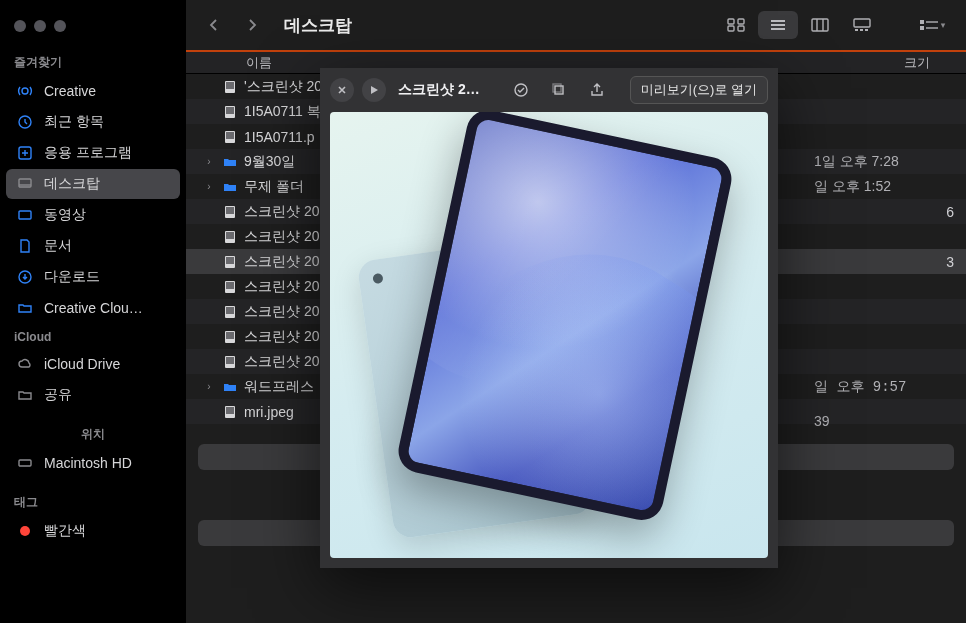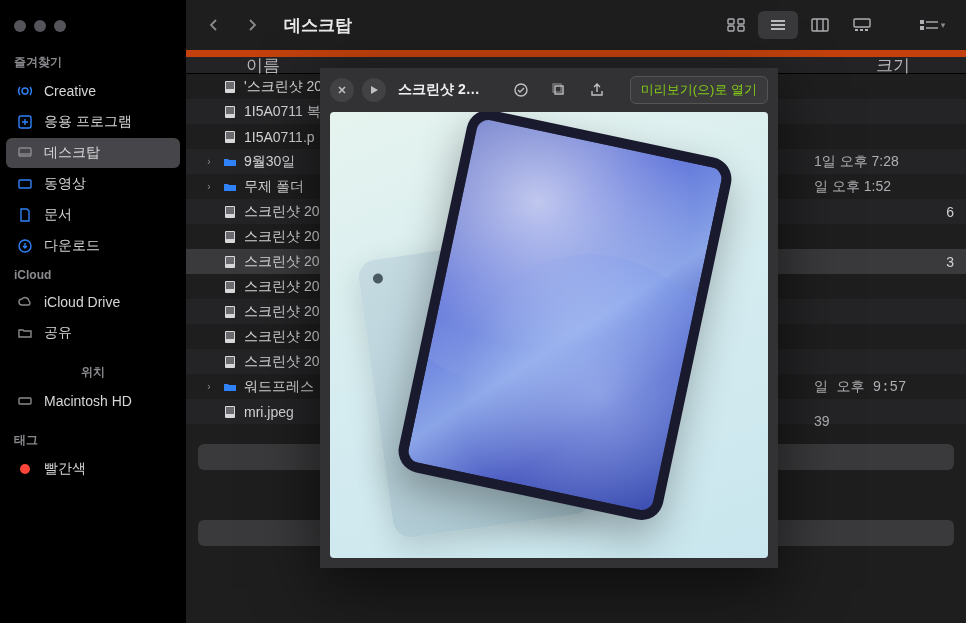--- a/index.html
+++ b/index.html
@@ -85,30 +85,30 @@
       border-radius: 6px;
       display: inline-flex; align-items: center; justify-content: center;
       color: #b0b0b4;
     }
     .view-btn.active { background: #3a3a3c; color: #e8e8ea; }
     .tool-icon { width: 40px; height: 28px; display:inline-flex;align-items:center;justify-content:center;color:#b0b0b4; }
     .tool-icon .chev { font-size:9px; margin-left:2px; color:#8a8a8e; }
     
     .col-header {
       height: 24px;
-      border-top: 7px solid #c2410c;
+      border-top: 2px solid #c2410c;
       border-bottom: 1px solid #000;
       display: flex;
       align-items: center;
-      font-size: 17px;
+      font-size: 13px;
       color: #b8b8bc;
       background: #232325;
     }
     .col-name { flex: 0 0 470px; padding-left: 60px; }
-    .col-size { margin-left: auto; padding-right: 56px; text-align:center; }
+    .col-size { margin-left: auto; padding-right: 36px; text-align:center; }
     
     .file-list { flex: 1; overflow: hidden; }
     .file-row {
       display: flex;
       align-items: center;
       height: 25px;
       font-size: 14px;
       color: #d6d6d8;
       padding-left: 16px;
     }
@@ -147,21 +147,21 @@
     }
     .ql-title { font-size:14px; font-weight:700; color:#f0f0f2; margin-left:4px; flex:0 0 auto; max-width:110px; overflow:hidden; text-overflow:ellipsis; white-space:nowrap; }
     .ql-spacer { width: 10px; }
     .ql-tool { width:30px; height:26px; display:inline-flex;align-items:center;justify-content:center;color:#c0c0c4; }
     .ql-open {
       margin-left:auto;
       border:1px solid #555;
       border-radius:6px;
       padding: 4px 10px;
       font-size:13px;
-      color:#84cc16;
+      color:#e5e5e5;
       background:#3a3a3c;
     }
     .ql-content {
       flex:1; margin: 0 10px 10px 10px;
       background: linear-gradient(160deg, #e6f4ef 0%, #d5ecf0 50%, #c9e6ee 100%);
       border-radius: 4px;
       position:relative;
       overflow:hidden;
     }
     
@@ -228,20 +228,29 @@
         <svg width="16" height="16" viewBox="0 0 16 16">
           <circle cx="8" cy="8" r="3" fill="none" stroke="currentColor" stroke-width="1.4"></circle>
           <path d="M3 12 A7 7 0 0 1 3 4 M13 4 A7 7 0 0 1 13 12" fill="none" stroke="currentColor" stroke-width="1.4"></path>
         </svg>
       </span>
     <span>Creative</span>
   </div>
   <div class="side-item">
     <span class="side-icon">
         <svg width="16" height="16" viewBox="0 0 16 16">
+          <circle cx="8" cy="8" r="6" fill="none" stroke="currentColor" stroke-width="1.4"></circle>
+          <path d="M8 5v3l2 2" fill="none" stroke="currentColor" stroke-width="1.4"></path>
+        </svg>
+      </span>
+    <span>최근 항목</span>
+  </div>
+  <div class="side-item">
+    <span class="side-icon">
+        <svg width="16" height="16" viewBox="0 0 16 16">
           <rect x="2" y="2" width="12" height="12" rx="2" fill="none" stroke="currentColor" stroke-width="1.4"></rect>
           <path d="M5 8h6M8 5v6" stroke="currentColor" stroke-width="1.4"></path>
         </svg>
       </span>
     <span>응용 프로그램</span>
   </div>
   <div class="side-item active">
     <span class="side-icon gray">
         <svg width="16" height="16" viewBox="0 0 16 16">
           <rect x="2" y="3" width="12" height="8" rx="1" fill="none" stroke="currentColor" stroke-width="1.4"></rect>
@@ -267,20 +276,28 @@
     <span>문서</span>
   </div>
   <div class="side-item">
     <span class="side-icon">
         <svg width="16" height="16" viewBox="0 0 16 16">
           <circle cx="8" cy="8" r="6" fill="none" stroke="currentColor" stroke-width="1.4"></circle>
           <path d="M8 5v5m-2-2 2 2 2-2" fill="none" stroke="currentColor" stroke-width="1.4"></path>
         </svg>
       </span>
     <span>다운로드</span>
+  </div>
+  <div class="side-item">
+    <span class="side-icon">
+        <svg width="16" height="16" viewBox="0 0 16 16">
+          <path d="M2 5h4l1 1h7v6H2z" fill="none" stroke="currentColor" stroke-width="1.4"></path>
+        </svg>
+      </span>
+    <span>Creative Clou…</span>
   </div>
 
   <div class="section-header" style="">iCloud</div>
   <div class="side-item">
     <span class="side-icon gray">
         <svg width="16" height="16" viewBox="0 0 16 16">
           <path d="M5 11a3 3 0 0 1 0-6 4 4 0 0 1 7 2 2.5 2.5 0 0 1 0 4z" fill="none" stroke="currentColor" stroke-width="1.4"></path>
         </svg>
       </span>
     <span>iCloud Drive</span>

